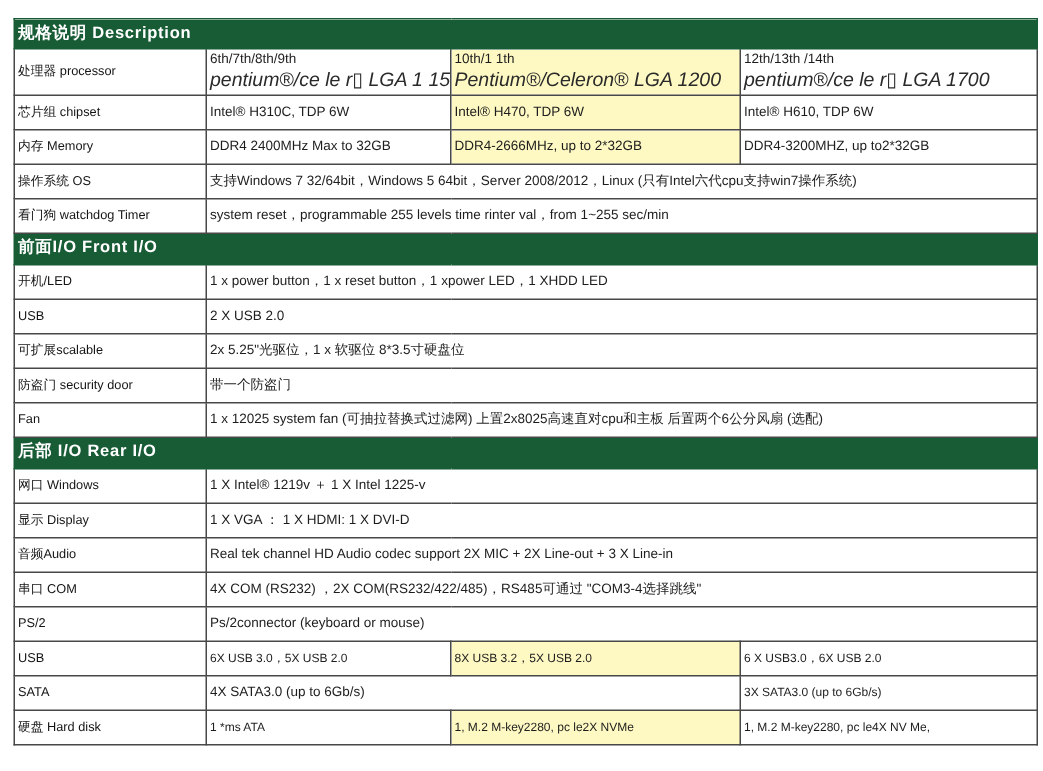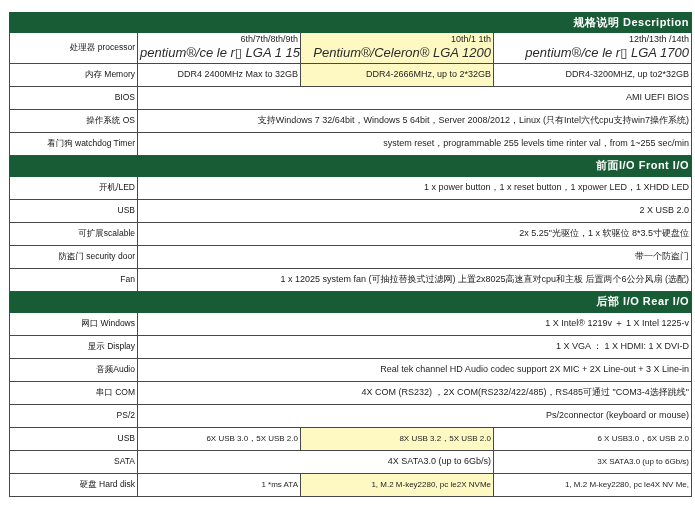--- a/index.html
+++ b/index.html
@@ -5,21 +5,21 @@
   html,body{margin:0;padding:0;}
   body{
     width:695px;height:514px;overflow:hidden;background:#ffffff;
     font-family:"Liberation Sans","DejaVu Sans",sans-serif;
     -webkit-font-smoothing:antialiased;
   }
   .wrap{padding:12px 4px 0 9px;}
   table{border-collapse:collapse;width:682px;table-layout:fixed;}
   td{
     border:1px solid #484848;
-    font-size:9px;color:#1d1d1d;text-align:right;vertical-align:middle;
+    font-size:9px;color:#1d1d1d;text-align:left;vertical-align:middle;
     padding:1px 2px;height:20px;line-height:1.25;overflow:hidden;
   }
   tr.hdr td{
     background:#185C36;border-color:#185C36;color:#ffffff;
     font-weight:bold;font-size:11px;height:17px;letter-spacing:0.5px;
   }
   tr.sechdr td{height:18px;}
   td.lbl{font-size:8.5px;color:#141414;}
   td.green{background:#fef9c3;}
   .sm{font-size:13px;color:#2a2a2a;white-space:nowrap;font-style:italic;}
@@ -53,32 +53,34 @@
     <td class="green">
       <div class="l1">10th/1 1th</div>
       <div class="sm">Pentium®/Celeron® LGA 1200</div>
     </td>
     <td>
       <div class="l1">12th/13th /14th</div>
       <div class="sm">pentium®/ce le r▯ LGA 1700</div>
     </td>
   </tr>
 
+  <tr>
+    <td class="lbl">芯片组 chipset</td>
+    <td>Intel® H310C, TDP 6W</td>
+    <td class="green">Intel® H470, TDP 6W</td>
+    <td>Intel® H610,  TDP 6W</td>
+  </tr>
 
   <tr>
     <td class="lbl">内存 Memory</td>
     <td>DDR4 2400MHz Max to 32GB</td>
     <td class="green">DDR4-2666MHz, up to 2*32GB</td>
     <td>DDR4-3200MHZ, up to2*32GB</td>
   </tr>
 
-  <tr style="height:18px">
-    <td class="lbl">BIOS</td>
-    <td colspan="3">AMI UEFI BIOS</td>
-  </tr>
 
   <tr>
     <td class="lbl">操作系统 OS</td>
     <td colspan="3">支持Windows 7 32/64bit，Windows 5 64bit，Server 2008/2012，Linux (只有Intel六代cpu支持win7操作系统)</td>
   </tr>
 
   <tr>
     <td class="lbl">看门狗 watchdog Timer</td>
     <td colspan="3">system reset，programmable 255 levels time rinter val，from 1~255 sec/min</td>
   </tr>

